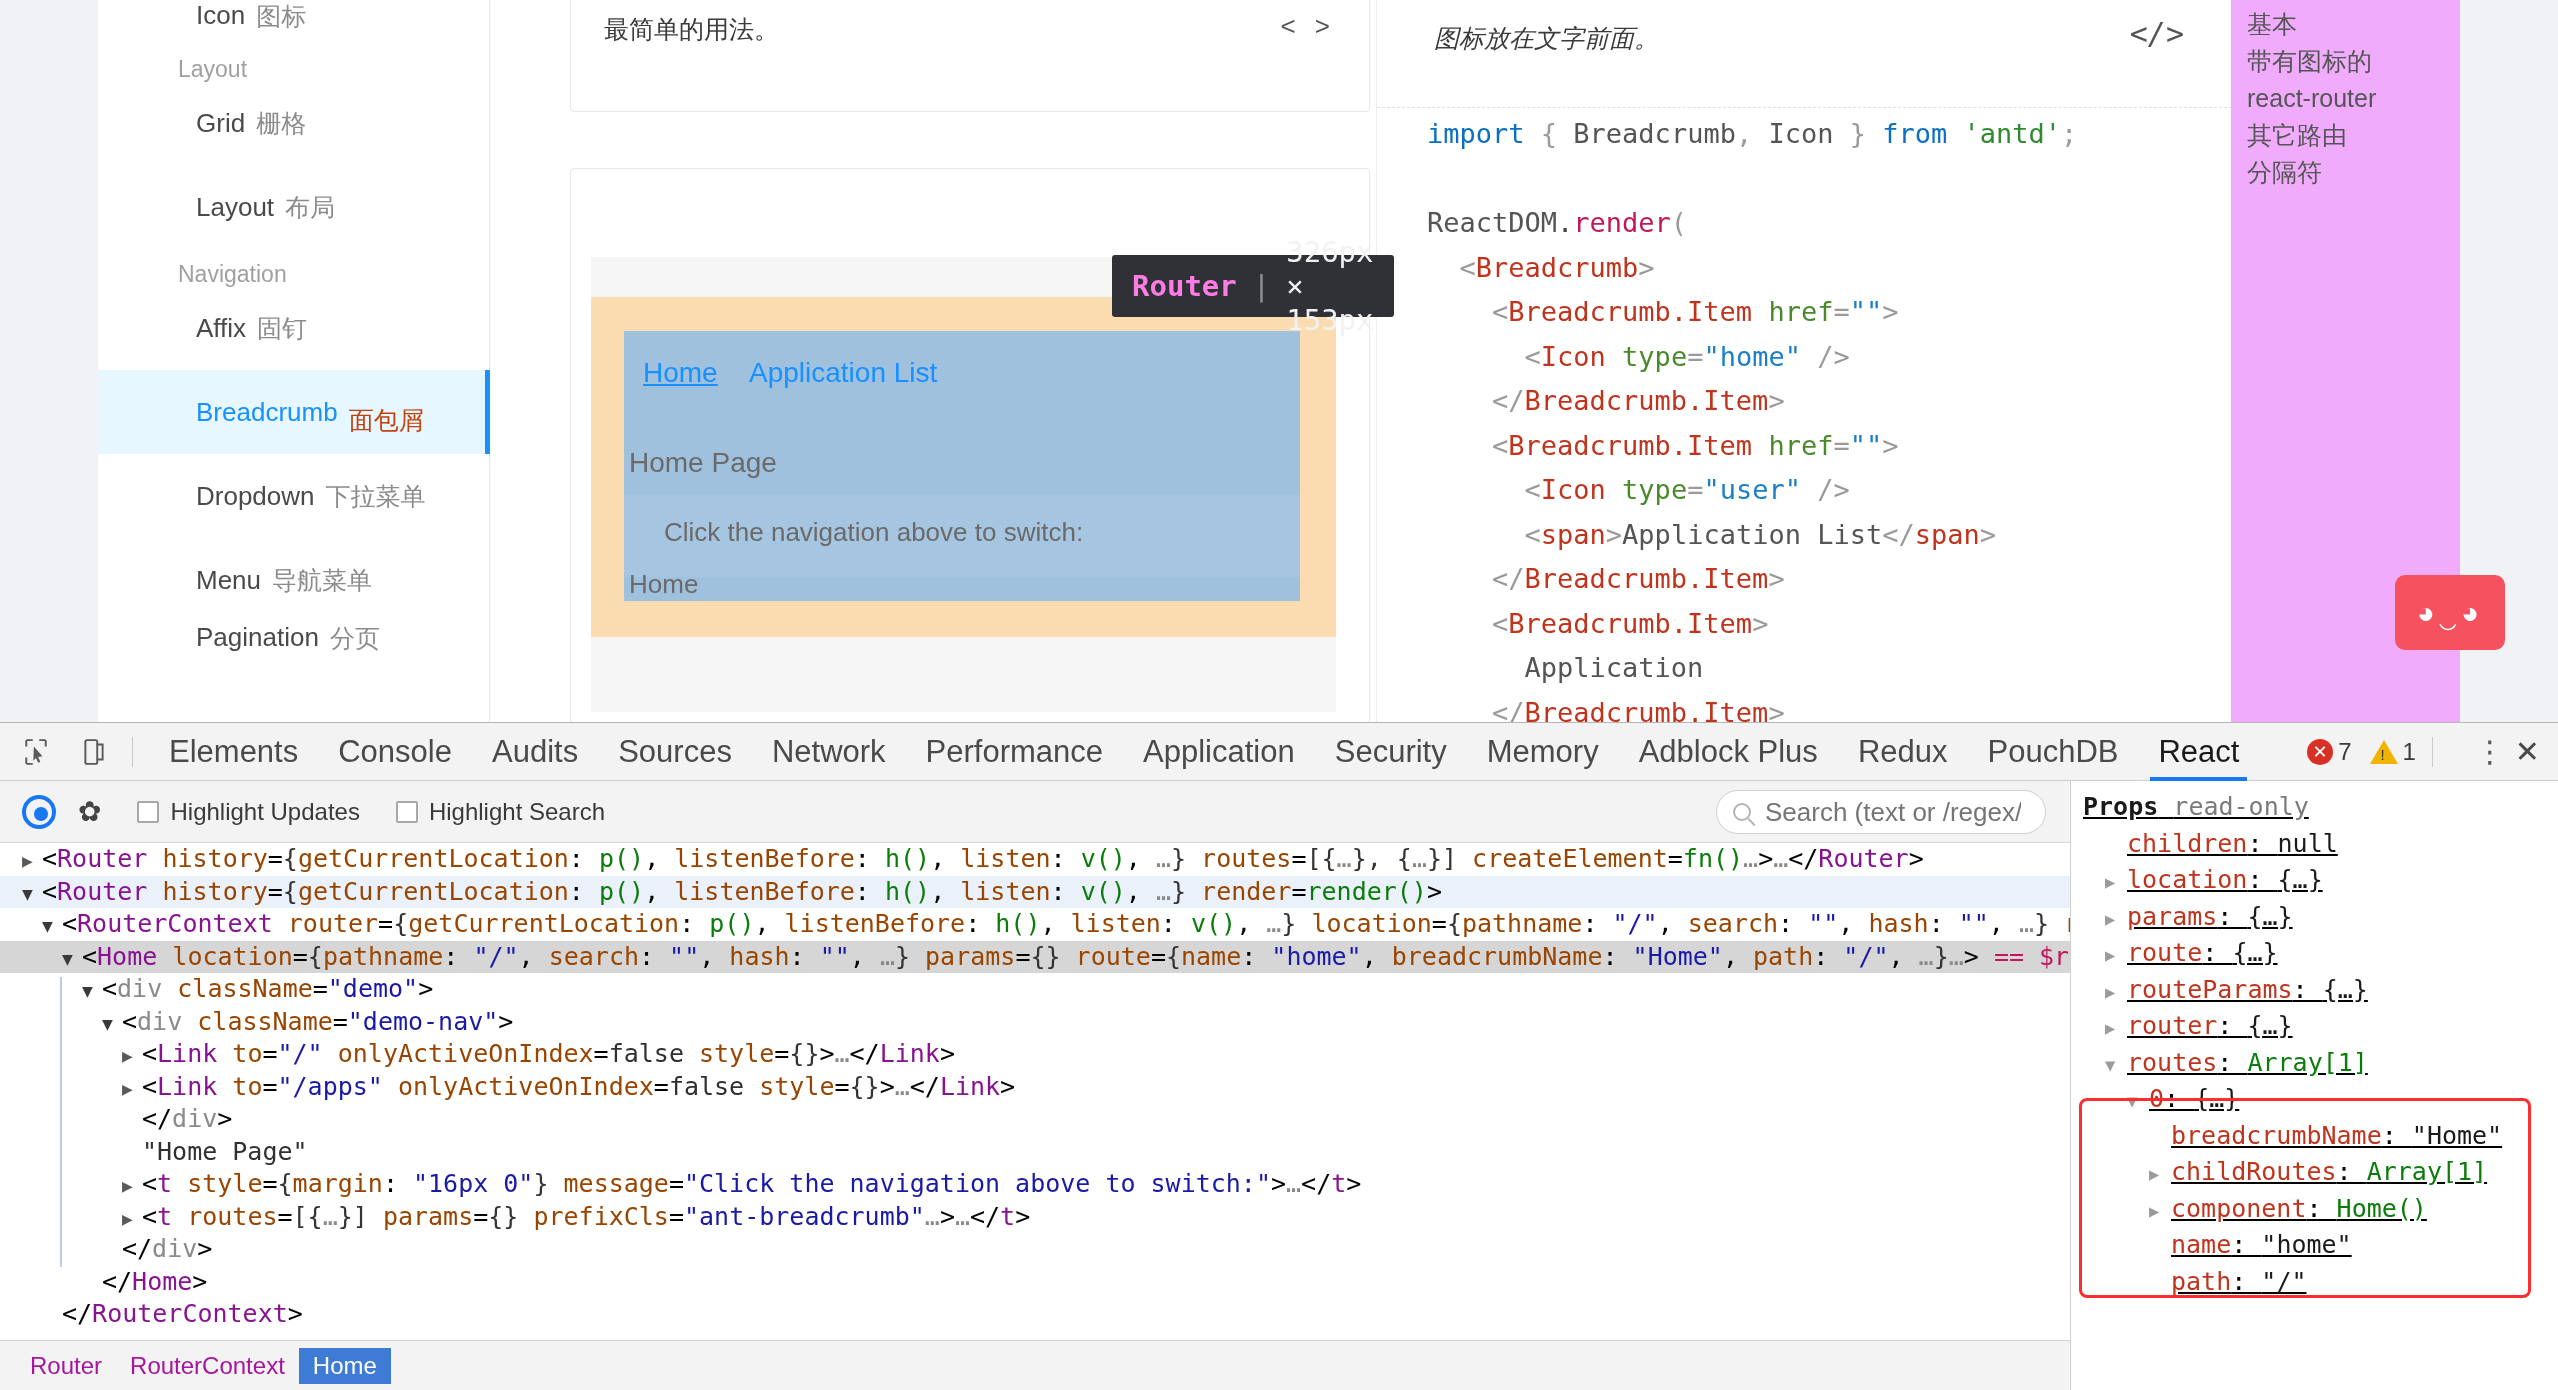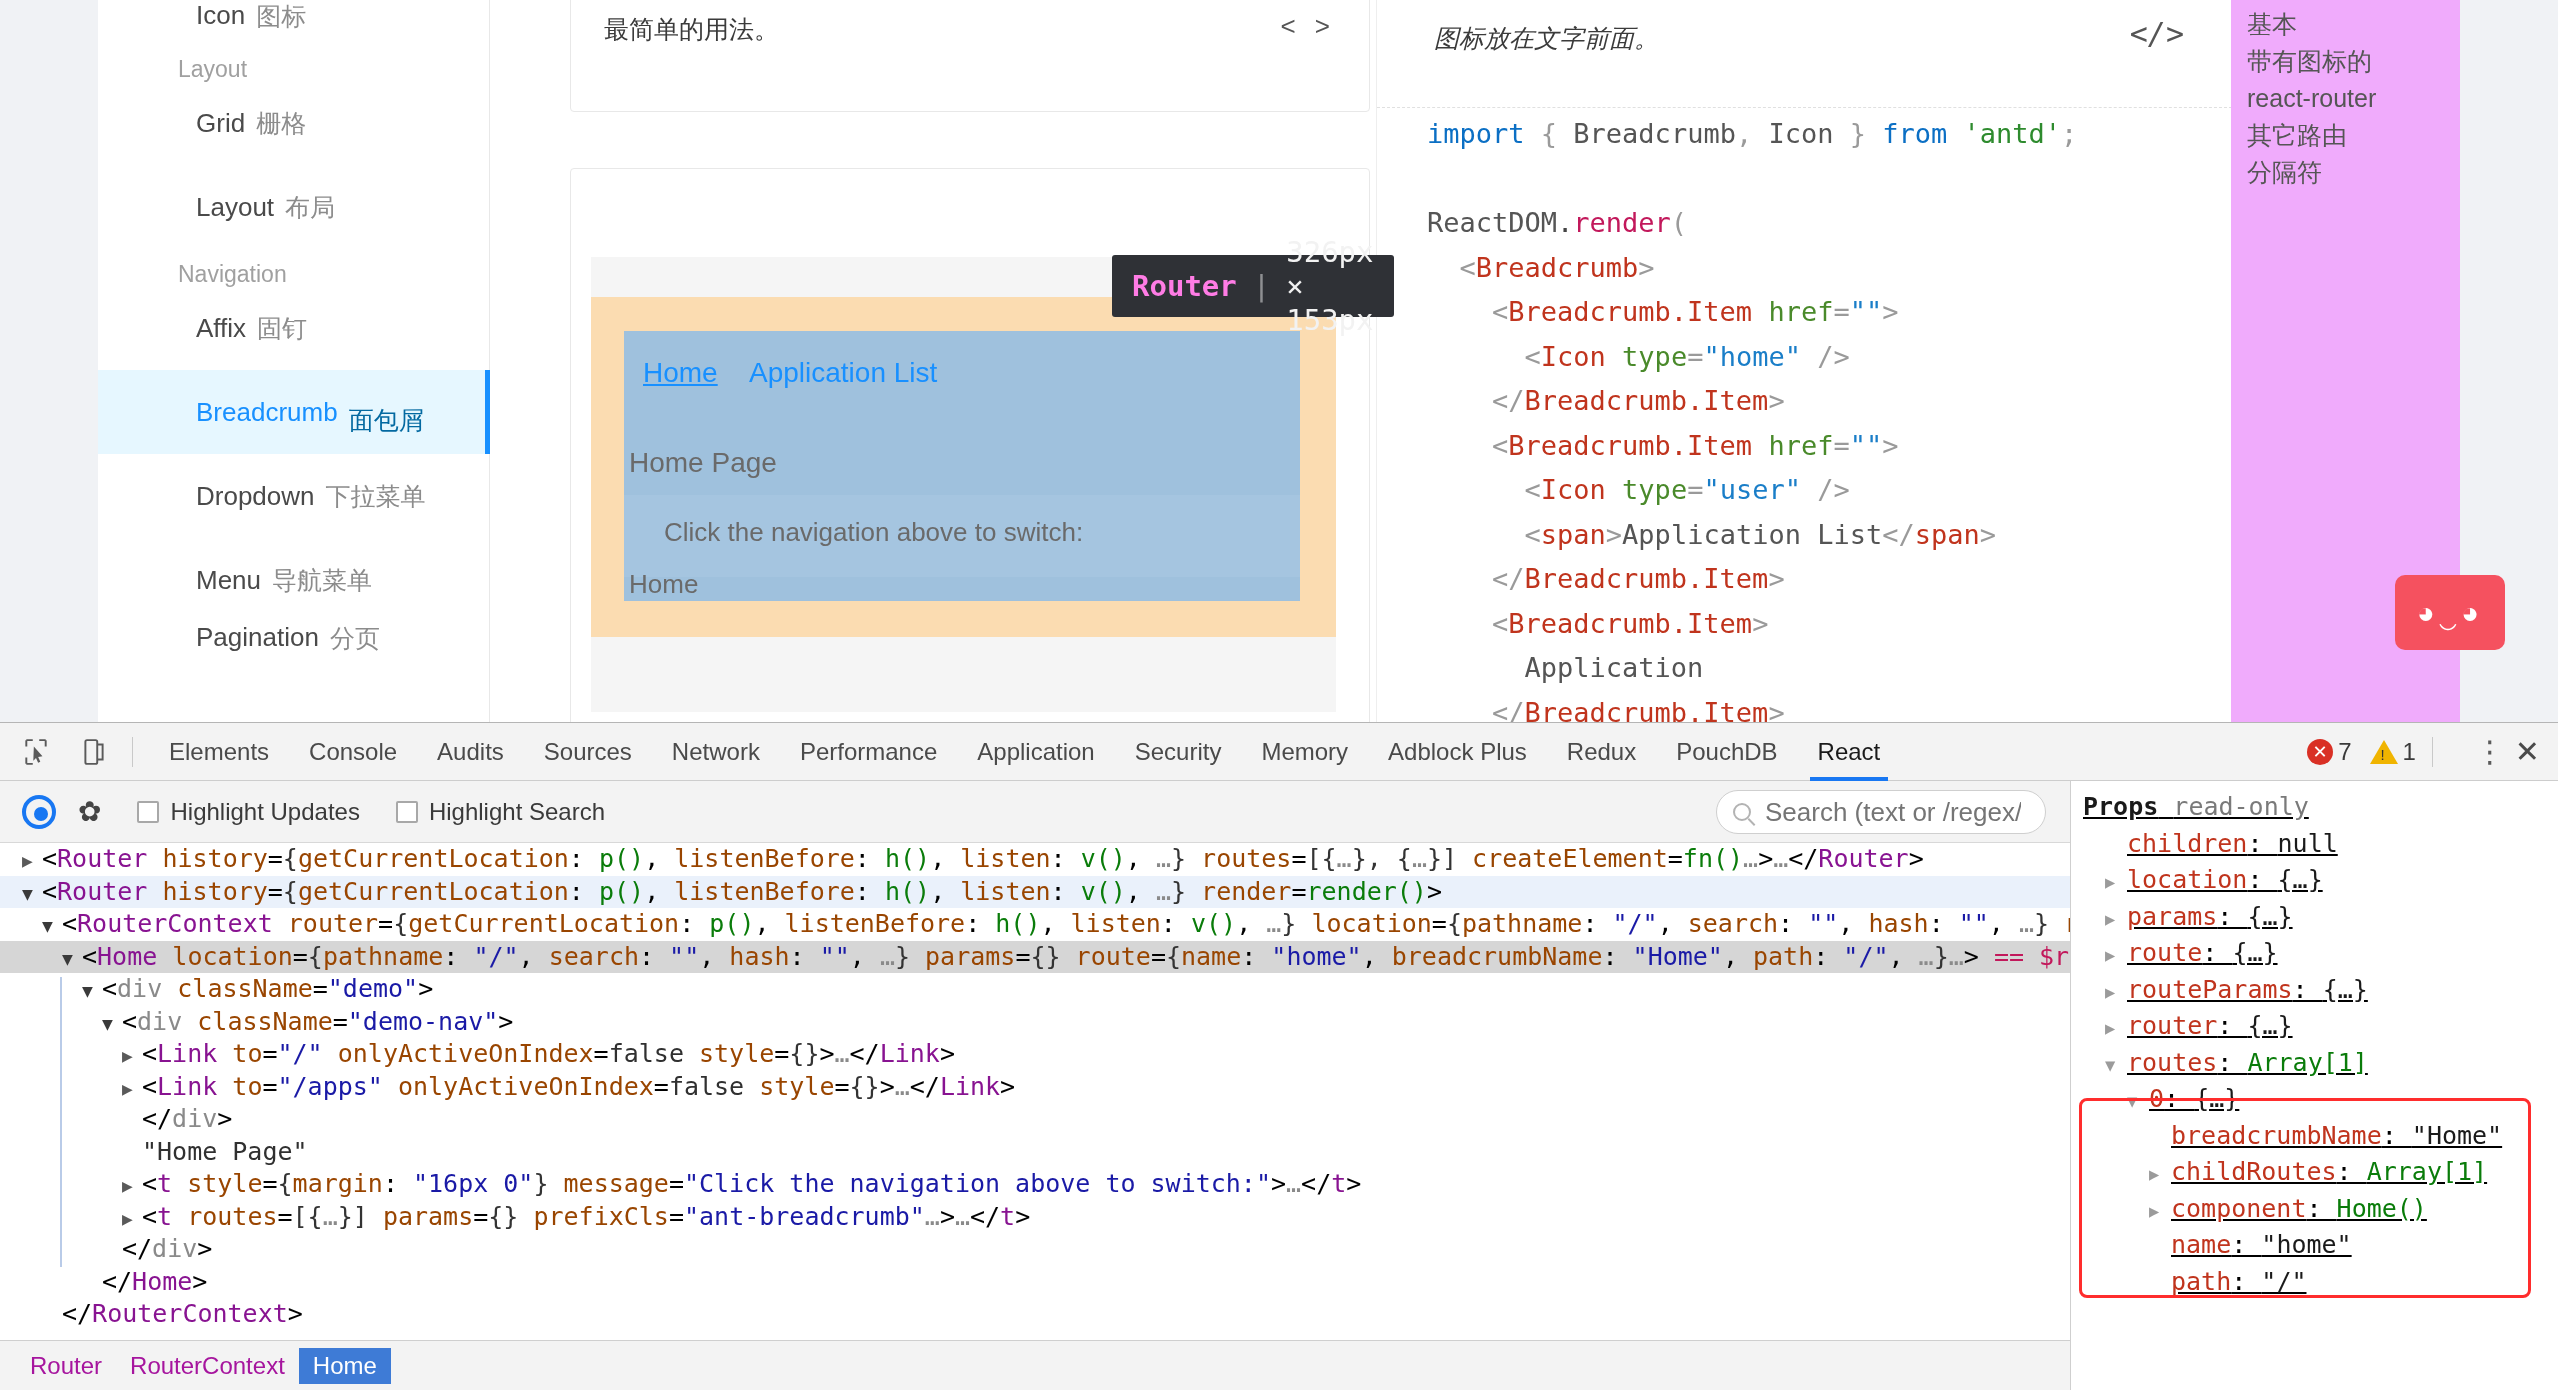--- a/index.html
+++ b/index.html
@@ -15,21 +15,21 @@
   #page { position:absolute; left:0; top:0; width:2558px; height:722px; background:#fff; overflow:hidden; }
 
   .page-gutter { position:absolute; left:0; top:0; width:98px; height:722px; background:#f0f2f5; }
 
   
   .sidebar { position:absolute; left:98px; top:0; width:392px; height:722px; background:#fff; border-right:1px solid #e8e8e8; }
   .menu-group-title { font-size:23px; color:#a0a0a0; padding:0 0 0 80px; line-height:1; }
   .menu-item { height:84px; display:flex; align-items:center; padding-left:98px; font-size:26px; color:#4a4a4a; cursor:pointer; }
   .menu-item .cn { color:#8c8c8c; margin-left:11px; font-size:25px; }
   .menu-item.active { background:#e6f7ff; color:#1890ff; position:relative; }
-  .menu-item.active .cn { color:#0369a1;margin-top:16px; }
+  .menu-item.active .cn { color:#c2410c;margin-top:16px; }
   .menu-item.active::after { content:""; position:absolute; right:-1px; top:0; bottom:0; width:5px; background:#1890ff; }
   .menu-item.cut-top { height:40px; align-items:flex-start; overflow:hidden; }
   .menu-item.cut-bottom { height:30px; align-items:flex-start; overflow:hidden; }
 
   
   .content { position:absolute; left:490px; top:0; width:886px; height:722px; background:#fff; }
 
   .card { border:1px solid #e8e8e8; border-radius:4px; background:#fff; position:absolute; }
   .card-a { left:80px; top:-40px; width:800px; height:152px; }
   .card-a .desc { position:absolute; left:33px; top:52px; font-size:25px; color:#3b3b3b; }
@@ -77,21 +77,21 @@
   
   .chat-bubble { position:absolute; left:2395px; top:575px; width:110px; height:75px; background:#f5515f; border-radius:10px; display:flex; align-items:center; justify-content:center; cursor:pointer; }
   .chat-bubble .face { color:#fff; font-size:30px; letter-spacing:4px; line-height:1; }
 
   
   #devtools { position:absolute; left:0; top:722px; width:2558px; height:668px; background:#fff; border-top:1px solid #b5b5b5; font-family:"Liberation Sans", sans-serif; }
 
   .dt-bar { position:absolute; left:0; top:0; width:2558px; height:58px; background:#f3f3f3; border-bottom:1px solid #cdcdcd; display:flex; align-items:center; }
   .dt-tool-ico { width:44px; height:44px; margin-left:14px; display:flex; align-items:center; justify-content:center; cursor:pointer; color:#5a5a5a; }
   .dt-sep { width:1px; height:30px; background:#c9c9c9; margin:0 16px; }
-  .dt-tab { font-size:24px; color:#4a4a4a; padding:0 20px; height:58px; line-height:58px; cursor:pointer; position:relative; white-space:nowrap; }
+  .dt-tab { font-size:31px; color:#4a4a4a; padding:0 20px; height:58px; line-height:58px; cursor:pointer; position:relative; white-space:nowrap; }
   .dt-tab.active { color:#1a1a1a; }
   .dt-tab.active::after { content:""; position:absolute; left:12px; right:12px; bottom:0; height:4px; background:#1877f2; }
   .dt-right { margin-left:auto; display:flex; align-items:center; padding-right:18px; }
   .err-badge { display:flex; align-items:center; font-size:24px; color:#3a3a3a; }
   .err-dot { width:26px; height:26px; border-radius:50%; background:#d93025; color:#fff; font-size:18px; display:flex; align-items:center; justify-content:center; margin-right:5px; }
   .warn-tri { width:0;height:0;border-left:14px solid transparent;border-right:14px solid transparent;border-bottom:24px solid #f0b400; margin:0 5px 0 18px; position:relative; }
   .warn-tri::after { content:"!"; position:absolute; left:-3px; top:6px; font-size:15px; color:#333; }
   .dt-kebab { font-size:30px; color:#5a5a5a; margin:0 10px 0 26px; cursor:pointer; letter-spacing:0; line-height:1; }
   .dt-close { font-size:30px; color:#4a4a4a; cursor:pointer; }
 

